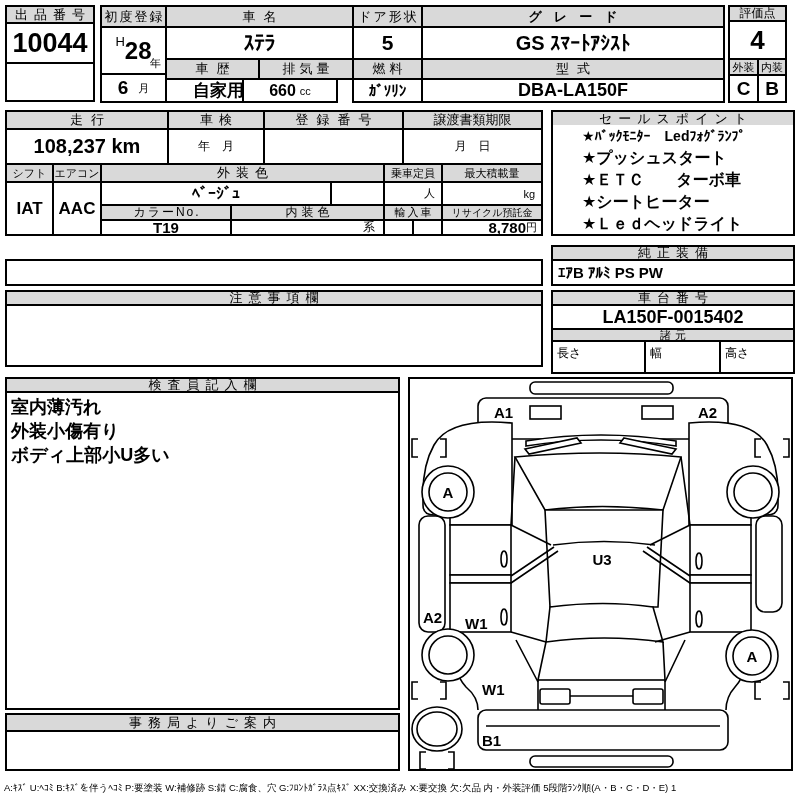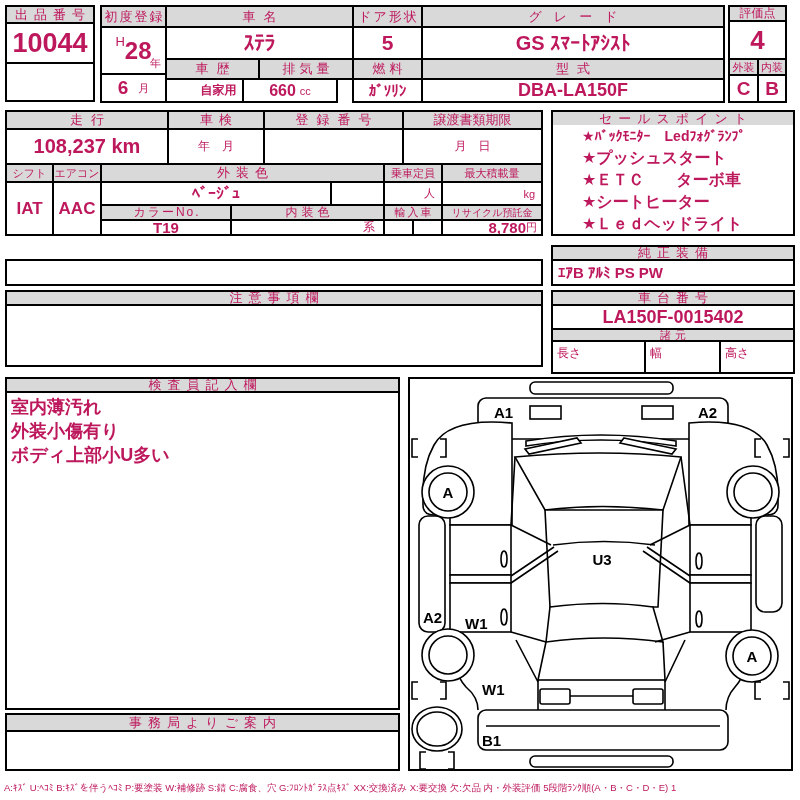--- a/index.html
+++ b/index.html
@@ -1,25 +1,25 @@
 <!DOCTYPE html>
 <html><head>
 <meta charset="utf-8">
 <style>
   html,body{margin:0;padding:0;background:#fff;}
   #sheet{position:relative;width:800px;height:800px;background:#fff;
-         font-family:"Liberation Sans","DejaVu Sans",sans-serif;color:#be185d;}
+         font-family:"Liberation Sans","DejaVu Sans",sans-serif;color:#000000;}
   .cell{position:absolute;box-sizing:border-box;border:2px solid #000;background:#fff;
         display:flex;align-items:center;justify-content:center;overflow:hidden;white-space:nowrap;}
   .hdr{background:#d9d9d9;font-size:13px;font-weight:400;}
   .ls2{letter-spacing:2px;padding-left:2px;}
   .ls4{letter-spacing:4px;padding-left:4px;}
   .ls6{letter-spacing:6px;padding-left:6px;}
   .ls8{letter-spacing:8px;padding-left:8px;}
-  .ls12{letter-spacing:12px;padding-left:12px;}
+  .ls12{letter-spacing:12px;padding-left:12px;font-weight:bold;}
   .b{font-weight:bold;}
   .left{justify-content:flex-start;}
   .right{justify-content:flex-end;}
   .top{align-items:flex-start;}
   .sm{font-size:12px;}
   .u{font-size:11px;font-weight:400;}
   .salesbody{position:absolute;box-sizing:border-box;border:2px solid #000;border-top:none;background:#fff;}
   .spline{height:22px;line-height:22px;font-weight:bold;font-size:16px;padding-left:4px;overflow:hidden;white-space:nowrap;}
   .insline{font-size:18px;font-weight:600;line-height:24px;padding-left:4px;white-space:nowrap;}
   .legend{position:absolute;left:4px;top:779px;width:792px;font-size:9.5px;line-height:18px;white-space:nowrap;overflow:hidden;}
@@ -53,21 +53,21 @@
 
   <div class="cell b" style="left:165px;top:26px;width:189px;height:34px;font-size:21px;">ｽﾃﾗ</div>
   <div class="cell b" style="left:352px;top:26px;width:71px;height:34px;font-size:21px;">5</div>
   <div class="cell b" style="left:421px;top:26px;width:304px;height:34px;font-size:20px;">GS ｽﾏｰﾄｱｼｽﾄ</div>
 
   <div class="cell hdr ls8" style="left:165px;top:58px;width:95px;height:22px;">車歴</div>
   <div class="cell hdr ls4" style="left:258px;top:58px;width:96px;height:22px;">排気量</div>
   <div class="cell hdr ls4" style="left:352px;top:58px;width:71px;height:22px;">燃料</div>
   <div class="cell hdr ls8" style="left:421px;top:58px;width:304px;height:22px;">型式</div>
 
-  <div class="cell b" style="left:165px;top:78px;width:107px;height:25px;font-size:12px;">自家用</div>
+  <div class="cell b" style="left:165px;top:78px;width:107px;height:25px;font-size:17px;">自家用</div>
   <div class="cell" style="left:242px;top:78px;width:96px;height:25px;">
     <span class="b" style="font-size:16px;">660</span>
     <span class="u" style="margin-left:4px;">cc</span>
   </div>
   <div class="cell b" style="left:352px;top:78px;width:71px;height:25px;font-size:15px;">ｶﾞｿﾘﾝ</div>
   <div class="cell b" style="left:421px;top:78px;width:304px;height:25px;font-size:18px;">DBA-LA150F</div>
 
   <div class="cell hdr" style="left:728px;top:5px;width:59px;height:17px;font-size:12px;text-align:center;">評価点</div>
   <div class="cell b" style="left:728px;top:20px;width:59px;height:40px;font-size:26px;">4</div>
   <div class="cell hdr" style="left:728px;top:58px;width:31px;height:18px;font-size:11px;">外装</div>

